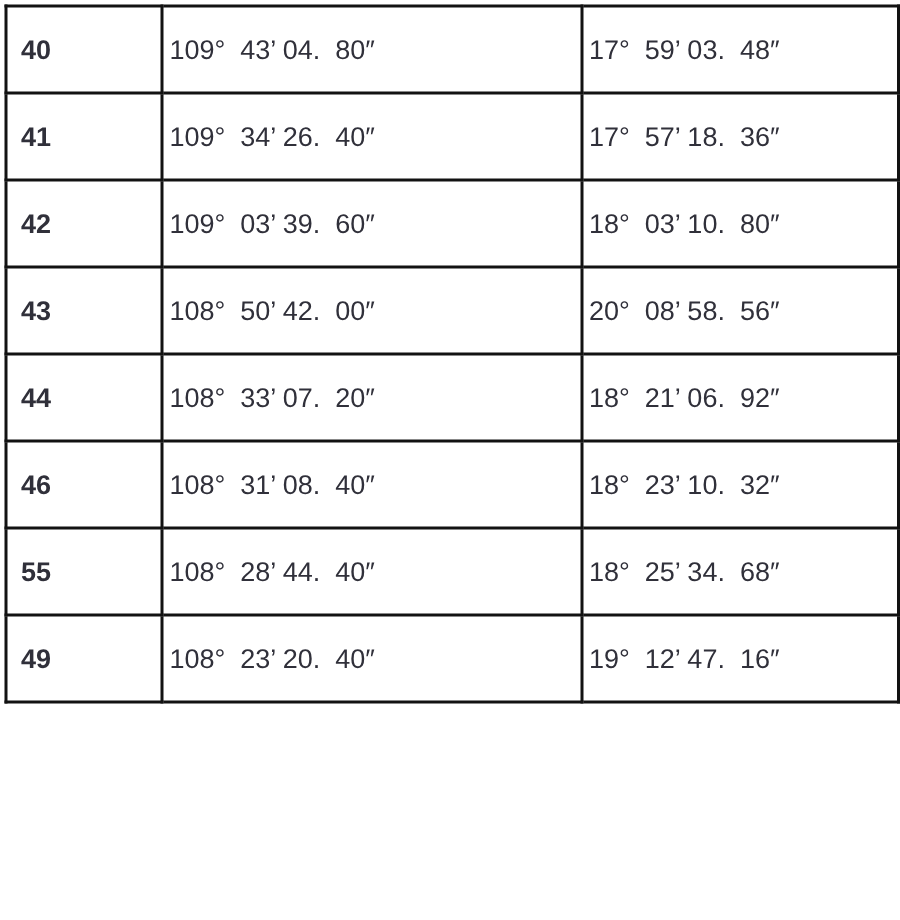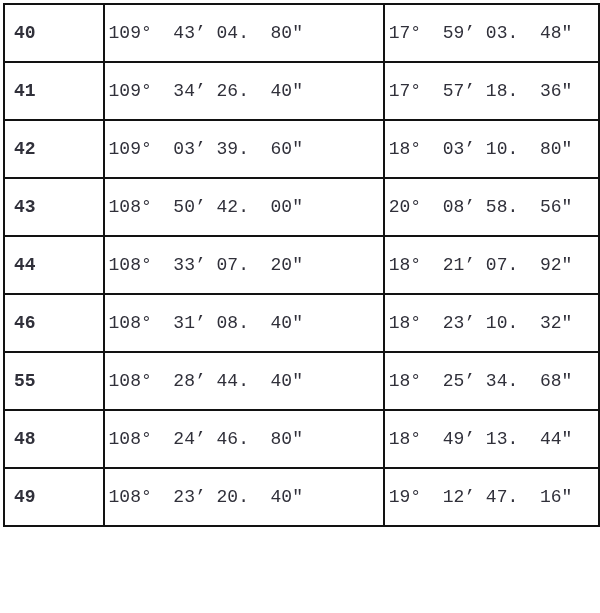--- a/index.html
+++ b/index.html
@@ -18,21 +18,21 @@
     position: absolute;
     left: 3px;
     top: 3px;
     border-collapse: collapse;
     table-layout: fixed;
   }
   table.coord-table td {
     border: 2px solid #121212;
     height: 58px;
     vertical-align: middle;
-    font-family: Liberation Mono, monospace;
+    font-family: Liberation Sans, sans-serif;
     font-size: 18px;
     color: #30303a;
     white-space: pre;
     overflow: hidden;
     box-sizing: border-box;
   }
   td.col-no {
     width: 112px;
     padding-left: 9px;
     font-weight: bold;
@@ -71,37 +71,32 @@
         <td class="col-lat">18°  03’ 10.  80″</td>
       </tr>
       <tr>
         <td class="col-no">43</td>
         <td class="col-lon">108°  50’ 42.  00″</td>
         <td class="col-lat">20°  08’ 58.  56″</td>
       </tr>
       <tr>
         <td class="col-no">44</td>
         <td class="col-lon">108°  33’ 07.  20″</td>
-        <td class="col-lat">18°  21’ 07.  92″</td>
+        <td class="col-lat">18°  21’ 06.  92″</td>
       </tr>
       <tr>
         <td class="col-no">46</td>
         <td class="col-lon">108°  31’ 08.  40″</td>
         <td class="col-lat">18°  23’ 10.  32″</td>
       </tr>
       <tr>
         <td class="col-no">55</td>
         <td class="col-lon">108°  28’ 44.  40″</td>
         <td class="col-lat">18°  25’ 34.  68″</td>
       </tr>
       <tr>
-        <td class="col-no">48</td>
-        <td class="col-lon">108°  24’ 46.  80″</td>
-        <td class="col-lat">18°  49’ 13.  44″</td>
-      </tr>
-      <tr>
         <td class="col-no">49</td>
         <td class="col-lon">108°  23’ 20.  40″</td>
         <td class="col-lat">19°  12’ 47.  16″</td>
       </tr>
     </tbody>
   </table>
 </div>
 
 </body></html>

